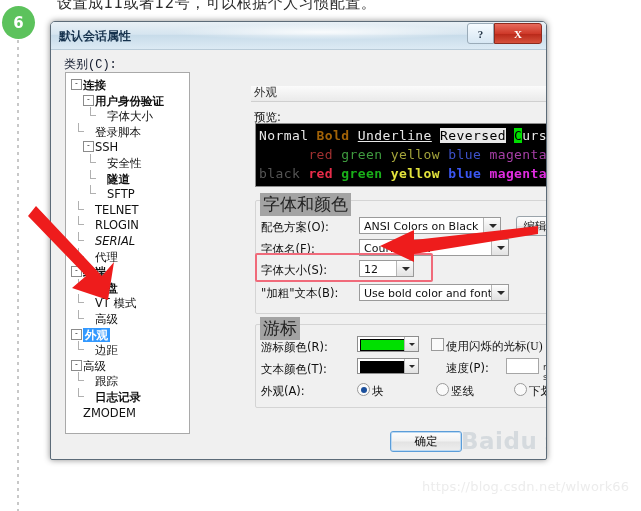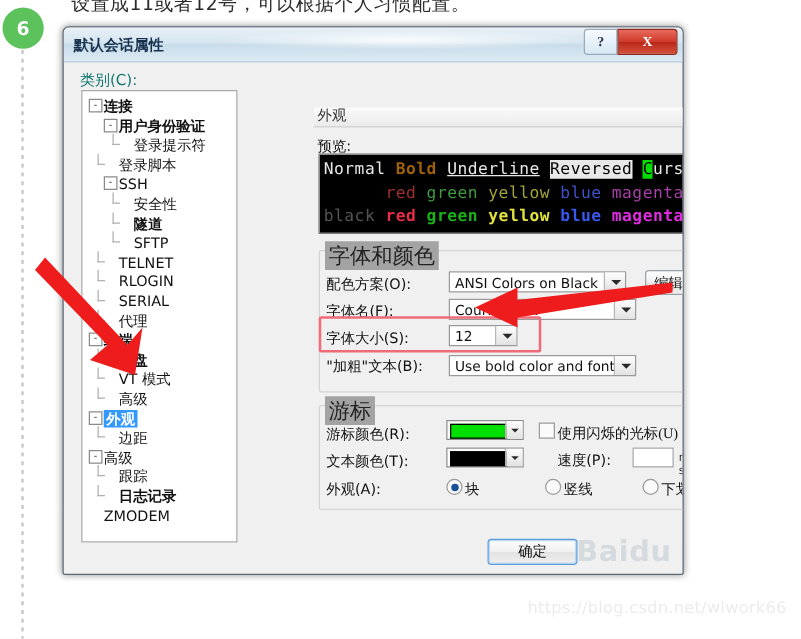--- a/index.html
+++ b/index.html
@@ -62,21 +62,21 @@
     background:linear-gradient(to bottom,#f6fbff,#d7e7f3);color:#234;
     border-radius:3px 0 0 3px;
   }
   #btn-close{
     right:4px;width:46px;
     background:linear-gradient(to bottom,#e86a5c 0%,#cf3a2a 50%,#b82718 51%,#d6513c 100%);
     color:#fff;border:1px solid #8c2b1e;border-radius:0 3px 3px 0;
   }
 
   
-  #cat-label{position:absolute;left:13px;top:34px;font-size:12px;color:#0f766e;}
+  #cat-label{position:absolute;left:13px;top:34px;font-size:12px;color:#0f172a;font-family:Liberation Mono, monospace;}
   #tree-panel{
     position:absolute;left:14px;top:50px;width:123px;height:360px;
     background:#fff;border:1px solid #a9a9a9;overflow:hidden;
   }
   .node{position:absolute;white-space:nowrap;font-size:11.5px;color:#111;line-height:14px;}
   .node.b{font-weight:bold;}
   .node.sel{background:#3399ff;color:#fff;padding:0 2px;}
   .exp{
     position:absolute;width:9px;height:9px;border:1px solid #8b8b8b;background:#fff;
     font-size:8px;line-height:7px;text-align:center;color:#333;font-family:"DejaVu Sans Mono",monospace;
@@ -197,21 +197,21 @@
   <div class="tbtn" id="btn-close">X</div>
 
   <div id="cat-label">类别(C):</div>
   <div id="tree-panel">
       <div class="exp" style="left: 5px; top: 6px;">-</div>
       <div class="node b" style="left: 17px; top: 5px;">连接</div>
       <div class="exp" style="left: 17px; top: 21.6px;">-</div>
       <div class="node b" style="left: 29px; top: 20.6px;">用户身份验证</div>
       <div class="tl" style="left: 24px; top: 42.2px; width: 6px; height: 1px;"></div>
       <div class="tl" style="left: 24px; top: 34.2px; width: 1px; height: 9px;"></div>
-      <div class="node" style="left: 41px; top: 36.2px;">登录提示符</div>
+      <div class="node" style="left: 41px; top: 36.2px;">字体大小</div>
       <div class="tl" style="left: 12px; top: 57.8px; width: 6px; height: 1px;"></div>
       <div class="tl" style="left: 12px; top: 49.8px; width: 1px; height: 9px;"></div>
       <div class="node" style="left: 29px; top: 51.8px;">登录脚本</div>
       <div class="exp" style="left: 17px; top: 68.4px;">-</div>
       <div class="node" style="left: 29px; top: 67.4px;">SSH</div>
       <div class="tl" style="left: 24px; top: 89px; width: 6px; height: 1px;"></div>
       <div class="tl" style="left: 24px; top: 81px; width: 1px; height: 9px;"></div>
       <div class="node" style="left: 41px; top: 83px;">安全性</div>
       <div class="tl" style="left: 24px; top: 104.6px; width: 6px; height: 1px;"></div>
       <div class="tl" style="left: 24px; top: 96.6px; width: 1px; height: 9px;"></div>
@@ -220,21 +220,21 @@
       <div class="tl" style="left: 24px; top: 112.2px; width: 1px; height: 9px;"></div>
       <div class="node" style="left: 41px; top: 114.2px;">SFTP</div>
       <div class="tl" style="left: 12px; top: 135.8px; width: 6px; height: 1px;"></div>
       <div class="tl" style="left: 12px; top: 127.8px; width: 1px; height: 9px;"></div>
       <div class="node" style="left: 29px; top: 129.8px;">TELNET</div>
       <div class="tl" style="left: 12px; top: 151.4px; width: 6px; height: 1px;"></div>
       <div class="tl" style="left: 12px; top: 143.4px; width: 1px; height: 9px;"></div>
       <div class="node" style="left: 29px; top: 145.4px;">RLOGIN</div>
       <div class="tl" style="left: 12px; top: 167px; width: 6px; height: 1px;"></div>
       <div class="tl" style="left: 12px; top: 159px; width: 1px; height: 9px;"></div>
-      <div class="node" style="left: 29px; top: 161px;">SERIAL</div>
+      <div class="node" style="left: 29px; top: 161px; font-style: italic;">SERIAL</div>
       <div class="tl" style="left: 12px; top: 182.6px; width: 6px; height: 1px;"></div>
       <div class="tl" style="left: 12px; top: 174.6px; width: 1px; height: 9px;"></div>
       <div class="node" style="left: 29px; top: 176.6px;">代理</div>
       <div class="exp" style="left: 5px; top: 193.2px;">-</div>
       <div class="node b" style="left: 17px; top: 192.2px;">终端</div>
       <div class="tl" style="left: 12px; top: 213.8px; width: 6px; height: 1px;"></div>
       <div class="tl" style="left: 12px; top: 205.8px; width: 1px; height: 9px;"></div>
       <div class="node b" style="left: 29px; top: 207.8px;">键盘</div>
       <div class="tl" style="left: 12px; top: 229.4px; width: 6px; height: 1px;"></div>
       <div class="tl" style="left: 12px; top: 221.4px; width: 1px; height: 9px;"></div>

